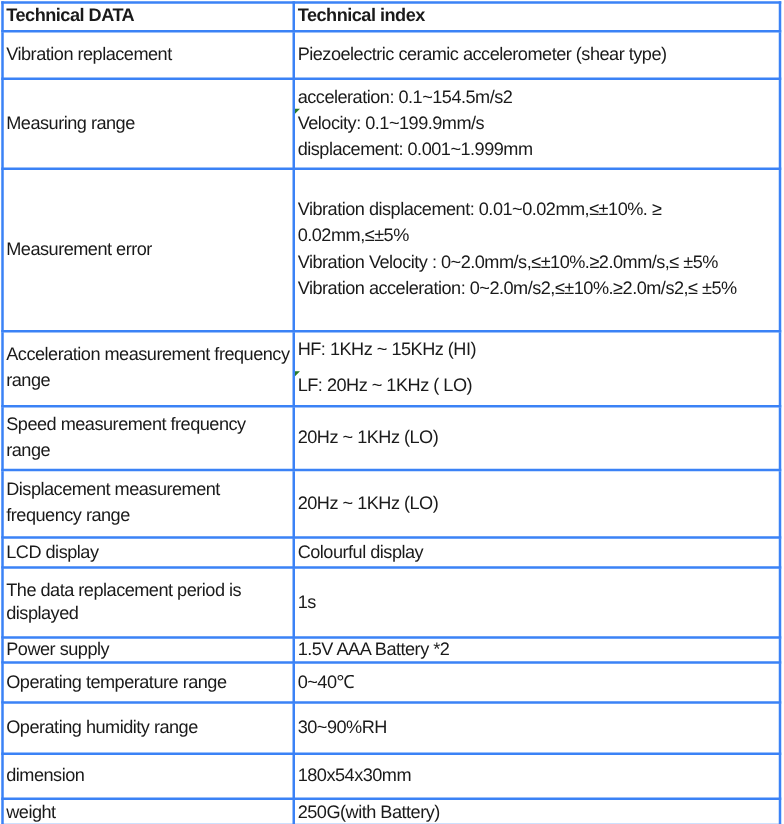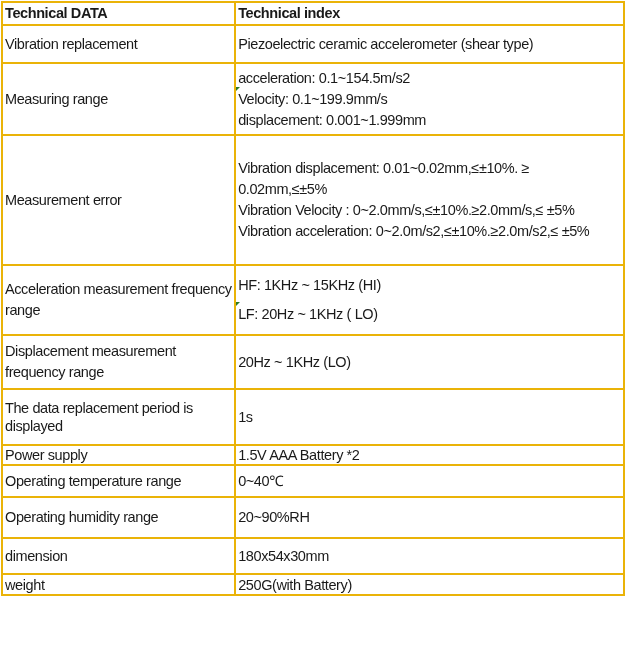--- a/index.html
+++ b/index.html
@@ -7,21 +7,21 @@
   .spec-table {
     position: absolute; left: 1px; top: 1px;
     width: 624px;
     border-collapse: collapse;
     font-family: "Liberation Sans", sans-serif;
     font-size: 14.5px;
     color: #1a1a1a;
     letter-spacing: -0.4px;
   }
   .spec-table td, .spec-table th {
-    border: 2px solid #eab308;
+    border: 2px solid #3b82f6;
     padding: 0 2px;
     vertical-align: middle;
     text-align: left;
     line-height: 21px;
     margin-left: 38px;
   }
   .spec-table th { font-weight: bold; color: #1a1a1a; }
   .spec-table col.c1 { width: 234px; }
   .spec-table col.c2 { width: 390px; }
   .multi div { line-height: 21px; }
@@ -60,46 +60,54 @@
       </td>
     </tr>
     <tr style="height:130px">
       <td>Measurement error</td>
       <td class="multi">
         <div>Vibration displacement:  0.01~0.02mm,≤±10%. ≥ 0.02mm,≤±5%</div>
         <div>Vibration Velocity :  0~2.0mm/s,≤±10%.≥2.0mm/s,≤ ±5%</div>
         <div>Vibration  acceleration:  0~2.0m/s2,≤±10%.≥2.0m/s2,≤ ±5%</div>
       </td>
     </tr>
-    <tr style="height:70px">
+    <tr style="height:60px">
       <td>Acceleration measurement frequency range</td>
       <td class="multi">
         <div style="margin-bottom:8px">HF:  1KHz ~ 15KHz (HI)</div>
         <div class="mark">LF:  20Hz ~ 1KHz ( LO)</div>
       </td>
     </tr>
+    <tr style="height:51px">
+      <td>Speed measurement frequency range</td>
+      <td>20Hz ~ 1KHz (LO)</td>
+    </tr>
     <tr style="height:54px">
       <td>Displacement measurement frequency range</td>
       <td>20Hz ~ 1KHz (LO)</td>
+    </tr>
+    <tr style="height:24px">
+      <td>LCD display</td>
+      <td>Colourful display</td>
     </tr>
     <tr style="height:56px">
       <td style="line-height:18px">The data replacement period is displayed</td>
       <td>1s</td>
     </tr>
     <tr style="height:20px">
       <td style="line-height:18px">Power supply</td>
       <td style="line-height:18px">1.5V AAA Battery *2</td>
     </tr>
     <tr style="height:32px">
       <td>Operating temperature range</td>
       <td>0~40℃</td>
     </tr>
     <tr style="height:41px">
       <td>Operating humidity range</td>
-      <td>20~90%RH</td>
+      <td>30~90%RH</td>
     </tr>
     <tr style="height:36px">
       <td style="line-height:18px">dimension</td>
       <td style="line-height:18px">180x54x30mm</td>
     </tr>
     <tr style="height:21px">
       <td style="line-height:18px">weight</td>
       <td style="line-height:18px">250G(with Battery)</td>
     </tr>
   </tbody>

